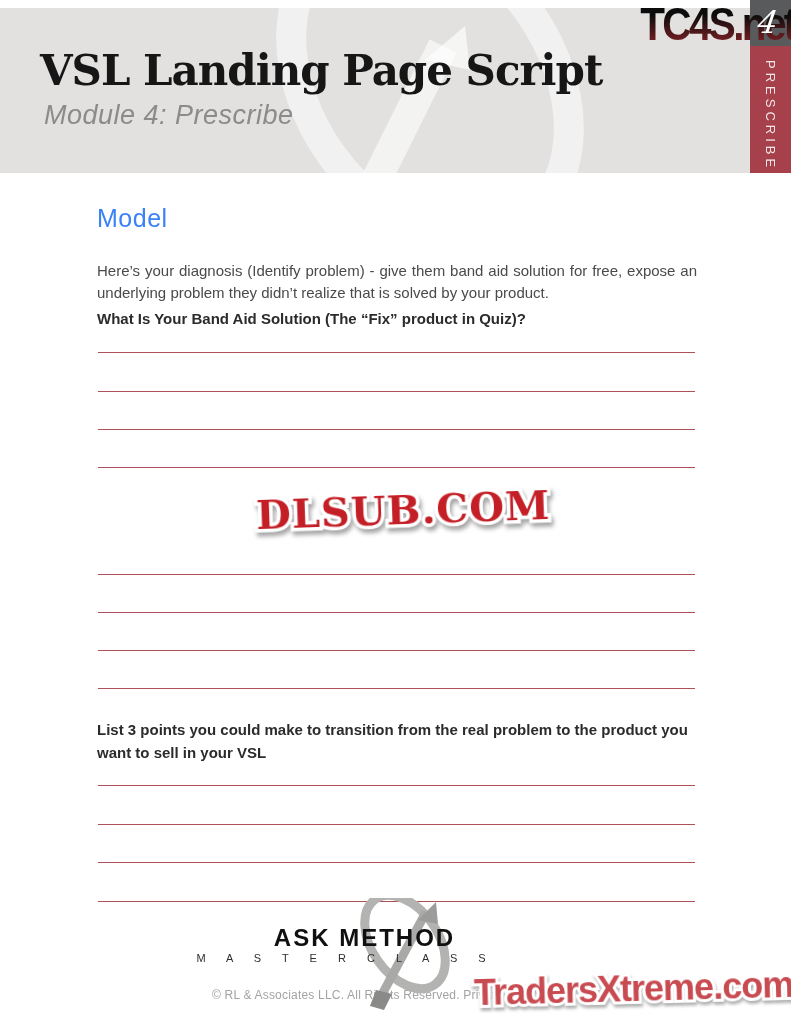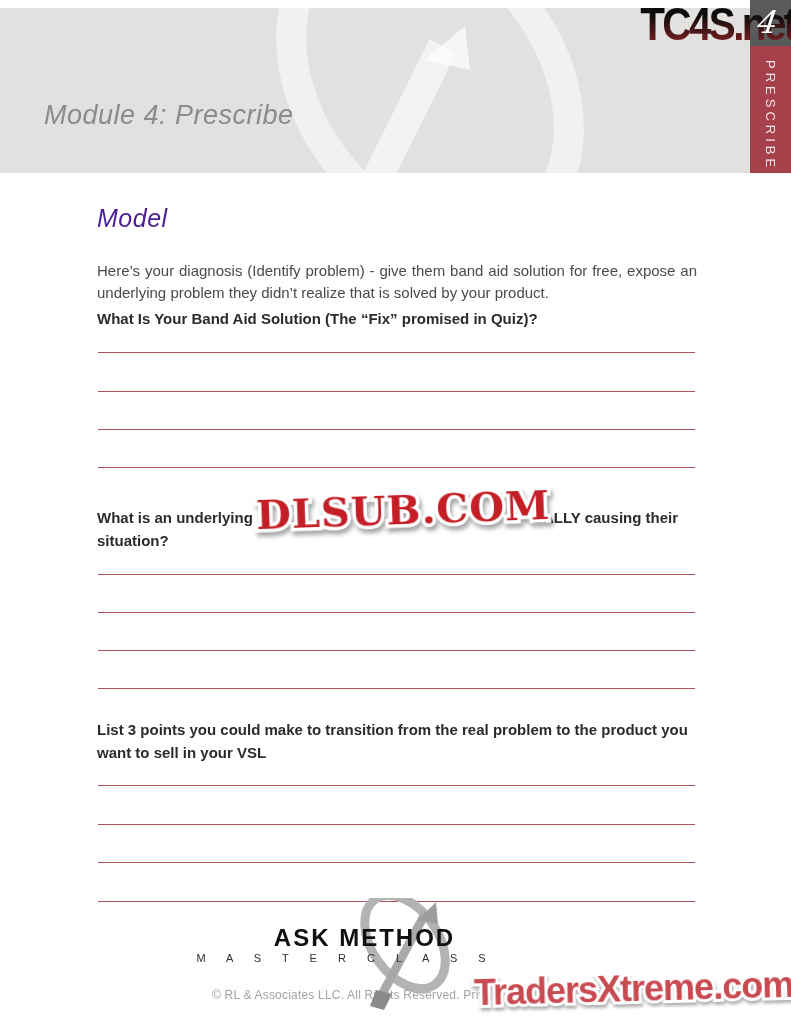--- a/index.html
+++ b/index.html
@@ -23,21 +23,21 @@
                     writing-mode:vertical-rl; font-size:13px; letter-spacing:4px; color:#f1e7e8; }
 
   
   .wm-top { position:absolute; right:-4px; top:-4px; z-index:5;
             font-weight:700; font-size:47px; letter-spacing:-3px;
             transform:scaleX(0.86); transform-origin:100% 0;
             background:linear-gradient(#0c0c0c 35%, #8e2328 95%);
             -webkit-background-clip:text; background-clip:text; color:transparent; }
 
   
-  .model-heading { position:absolute; left:97px; top:204px; font-style:italic; font-size:25px; color:#4c1d95; letter-spacing:0.5px; }
+  .model-heading { position:absolute; left:97px; top:204px; font-size:25px; color:#3b82f6; letter-spacing:0.5px; }
   .intro { position:absolute; left:97px; top:244px; width:600px; font-size:15px; line-height:22px; color:#4a4a4a; text-align:justify;margin-top:16px; }
   .question { position:absolute; left:97px; width:602px; font-weight:700; font-size:15px; line-height:23px; color:#2b2b2b; }
   .q1 { top:307px; }
   .q2 { top:506px; }
   .q2 .q2-line1 { position:relative; height:23px; }
   .q2 .q2-left { position:absolute; left:0; top:0; white-space:nowrap; }
   .q2 .q2-right { position:absolute; left:436px; top:0; white-space:nowrap; }
   .q3 { top:718px; }
 
   .rule { position:absolute; left:98px; width:597px; height:0; border-top:1.6px solid #b0505a; }
@@ -68,46 +68,40 @@
 
   <div class="banner">
     <svg width="791" height="165" viewBox="0 0 791 165">
       <g transform="rotate(-35 430 75)">
         <ellipse cx="430" cy="75" rx="122" ry="168" fill="none" stroke="rgba(255,255,255,0.55)" stroke-width="30"></ellipse>
       </g>
       <line x1="335" y1="255" x2="443" y2="38" stroke="rgba(255,255,255,0.6)" stroke-width="30"></line>
       <polygon points="425,52 465,18 470,62" fill="rgba(255,255,255,0.65)"></polygon>
     </svg>
   </div>
+  <div class="title">VSL Landing Page Script</div>
   <div class="subtitle">Module 4: Prescribe</div>
 
   <div class="tab-num-box"></div>
   <div class="tab-num">4</div>
   <div class="tab-band">
     <span class="tab-band-label">PRESCRIBE</span>
   </div>
 
   <div class="wm-top">TC4S.net</div>
 
   <div class="model-heading">Model</div>
   <p class="intro">Here’s your diagnosis (Identify problem) - give them band aid solution for free, expose an underlying problem they didn’t realize that is solved by your product.</p>
 
-  <div class="question q1">What Is Your Band Aid Solution (The “Fix” promised in Quiz)?</div>
+  <div class="question q1">What Is Your Band Aid Solution (The “Fix” product in Quiz)?</div>
   <div class="rule" style="top:352px"></div>
   <div class="rule" style="top:391px"></div>
   <div class="rule" style="top:429px"></div>
   <div class="rule" style="top:467px"></div>
 
-  <div class="question q2">
-    <div class="q2-line1">
-      <span class="q2-left">What is an underlying</span>
-      <span class="q2-right">EALLY causing their</span>
-    </div>
-    <div>situation?</div>
-  </div>
   <div class="wm-mid">DLSUB.COM</div>
   <div class="rule" style="top:574px"></div>
   <div class="rule" style="top:612px"></div>
   <div class="rule" style="top:650px"></div>
   <div class="rule" style="top:688px"></div>
 
   <div class="question q3">List 3 points you could make to transition from the real problem to the product you want to sell in your VSL</div>
   <div class="rule" style="top:785px"></div>
   <div class="rule" style="top:824px"></div>
   <div class="rule" style="top:862px"></div>

